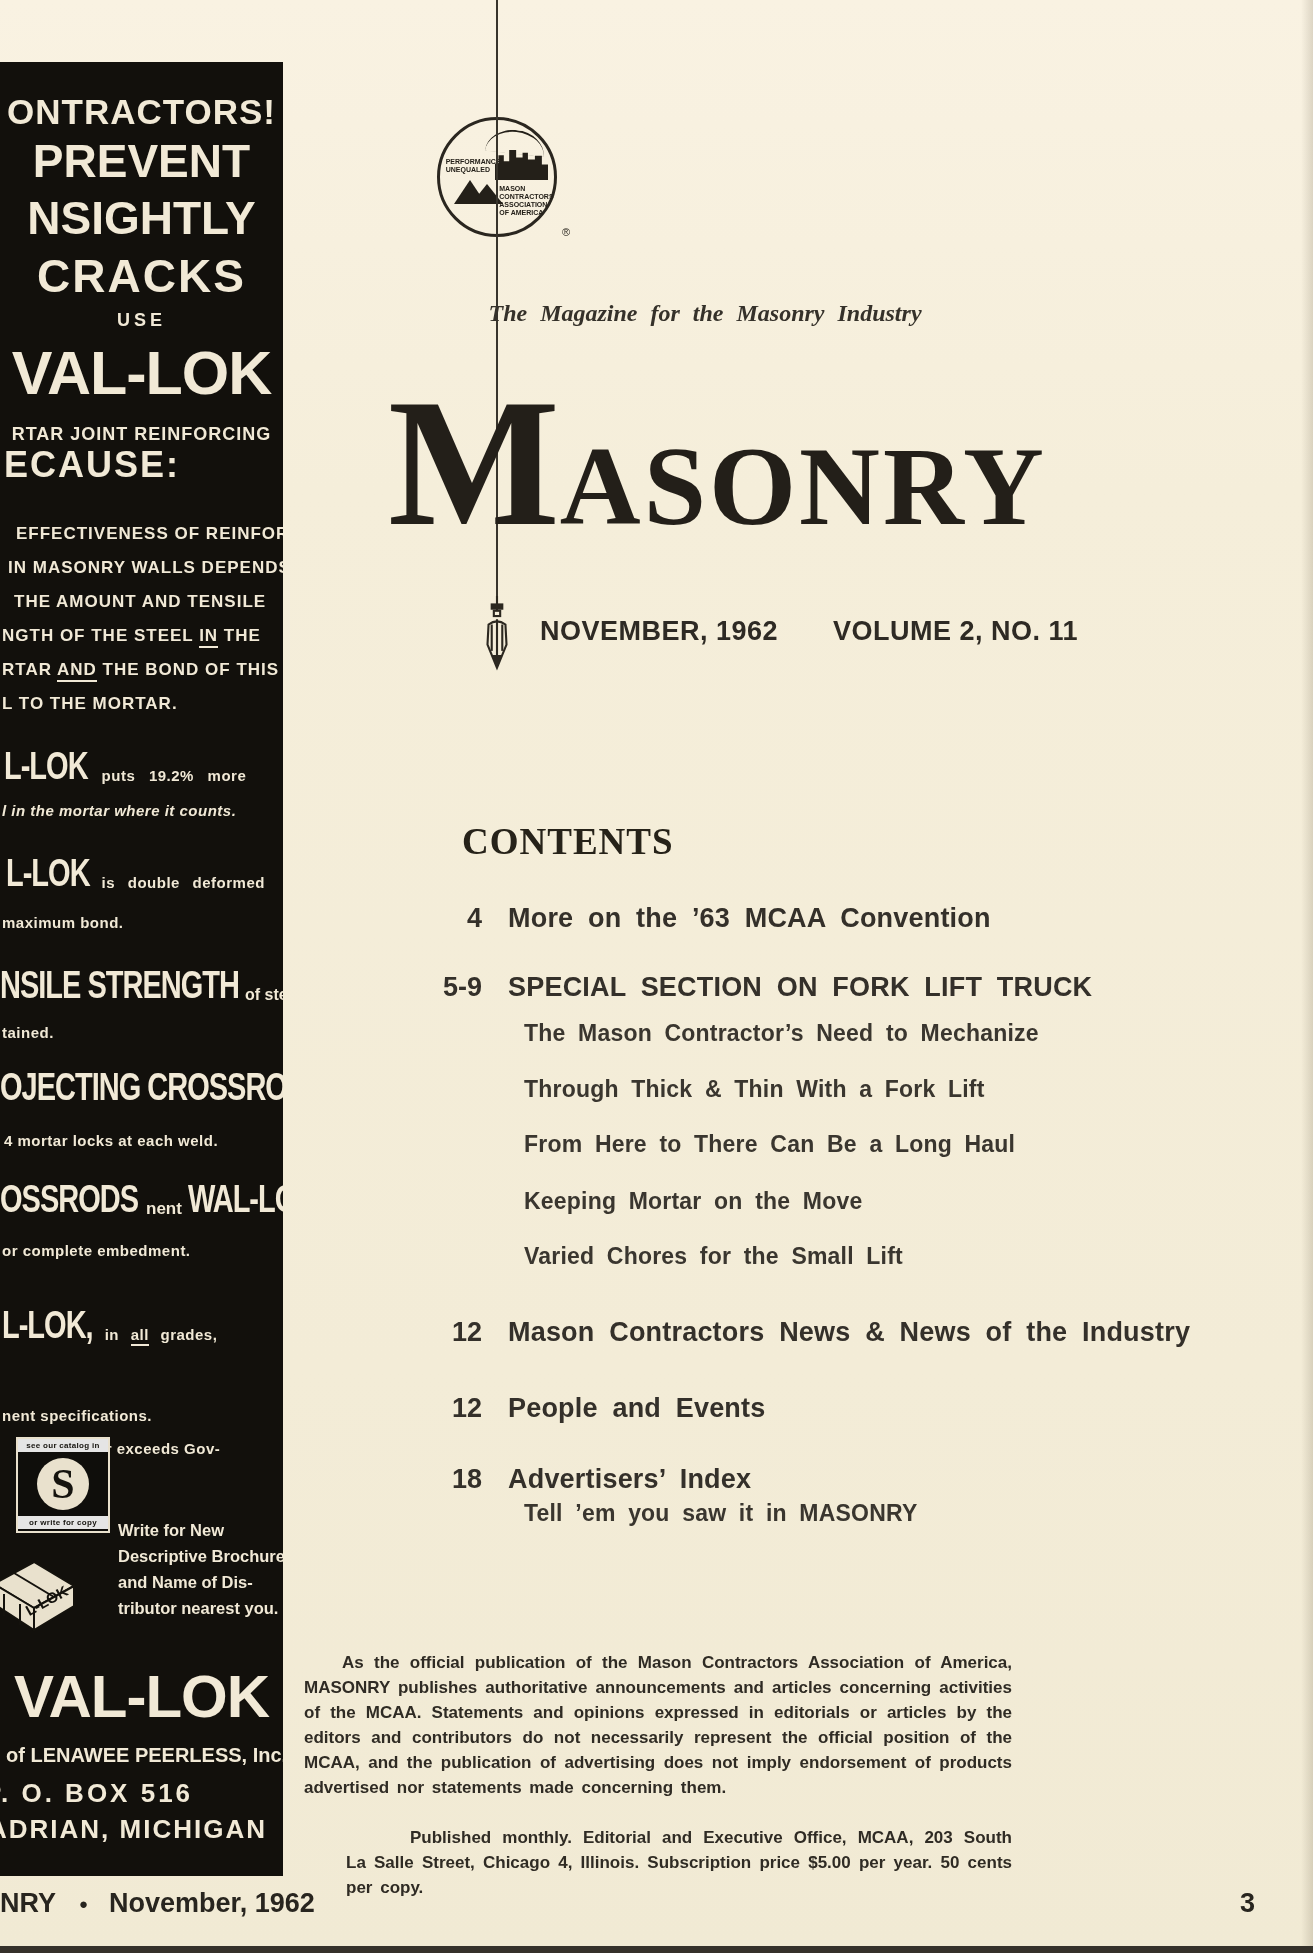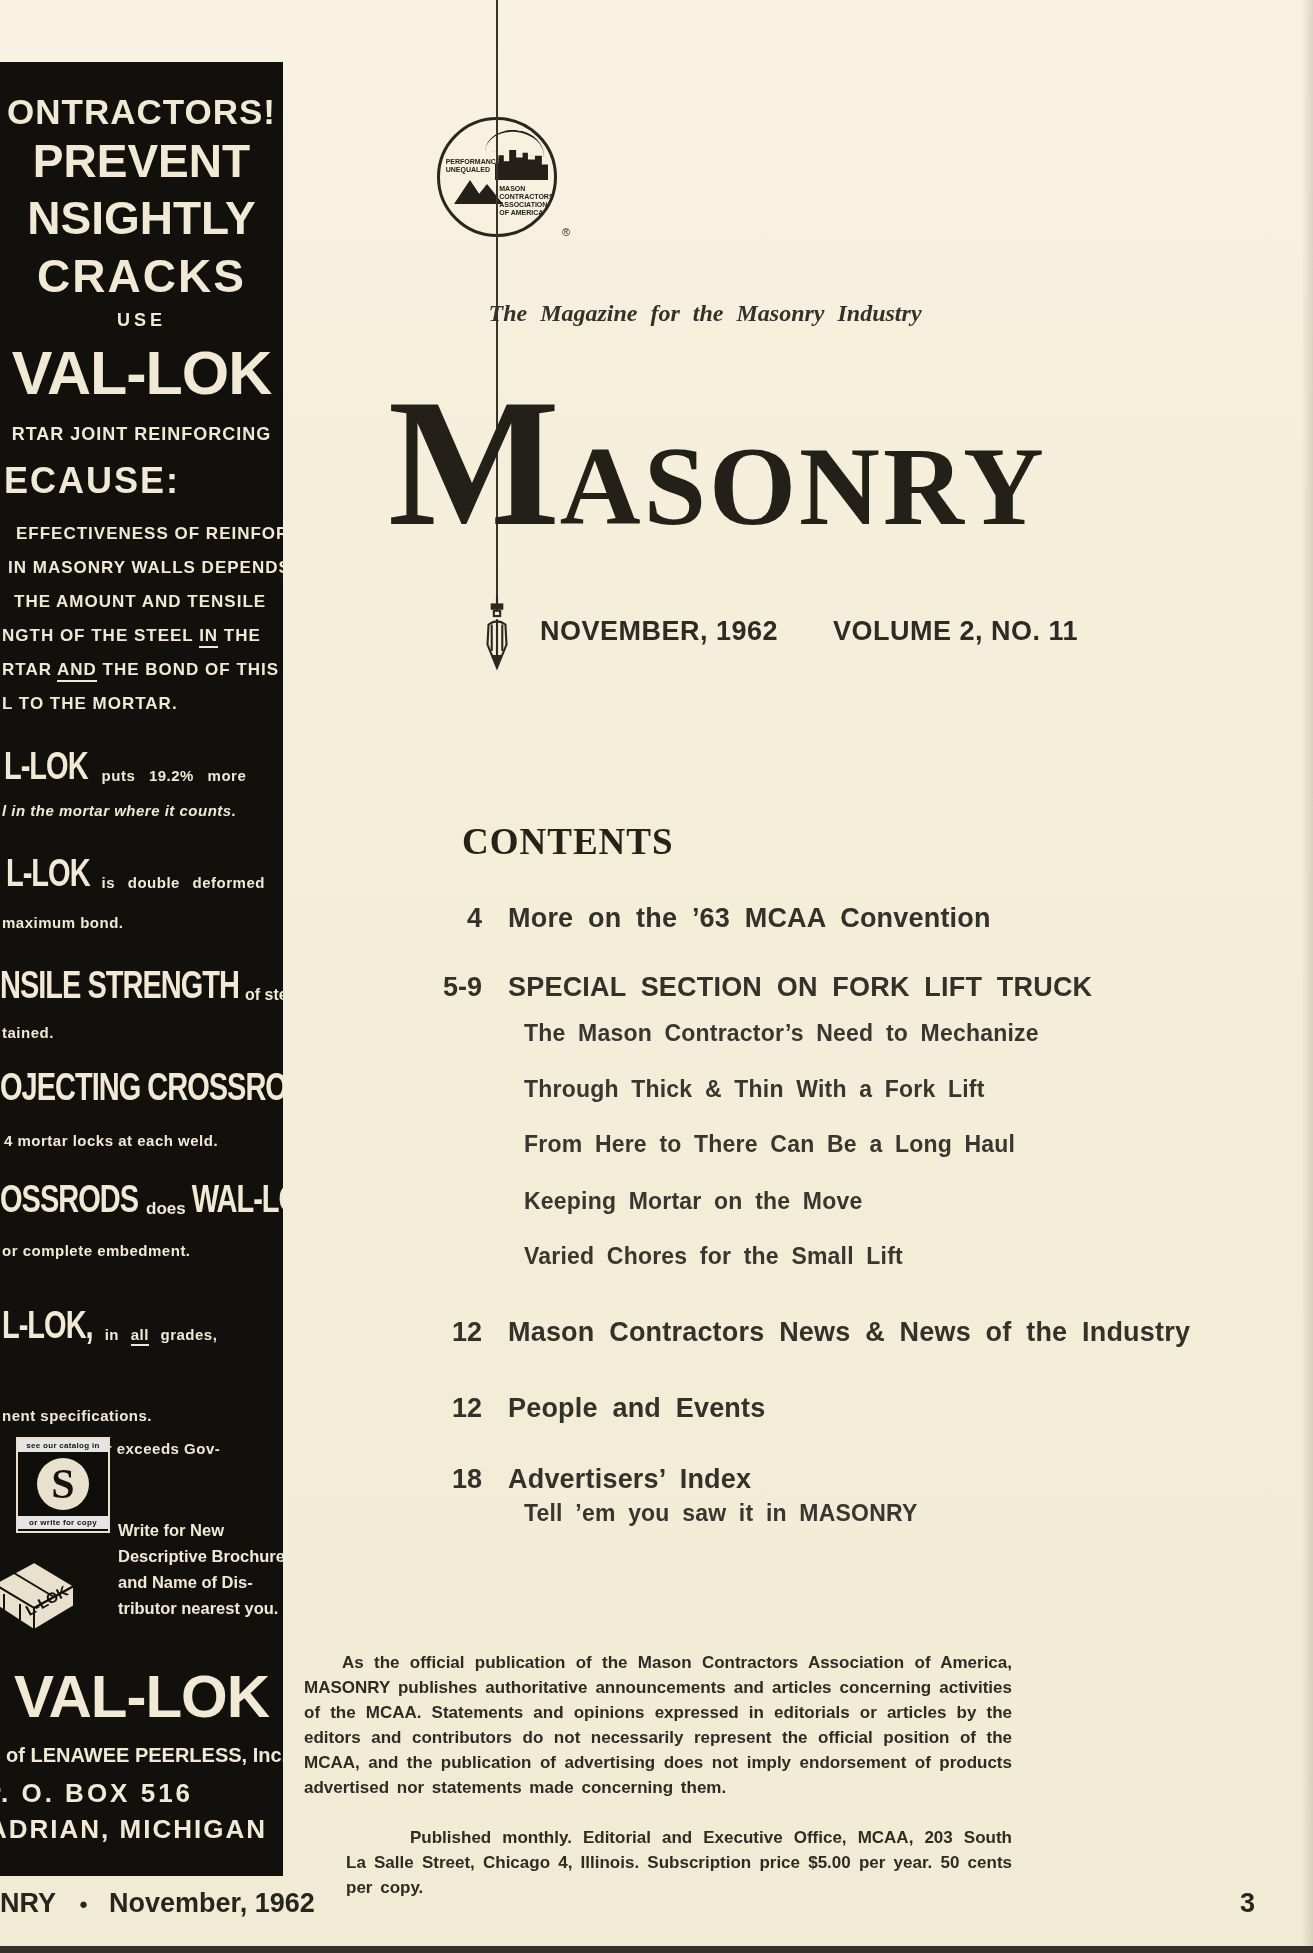--- a/index.html
+++ b/index.html
@@ -83,42 +83,42 @@
 <div class="page">
 
   <div class="ad">
     <div class="ln" style="top:30px;font-size:35px;letter-spacing:1px;">ONTRACTORS!</div>
     <div class="ln" style="top:129px;font-size:46px;">NSIGHTLY</div>
     <div class="ln" style="top:72px;font-size:46px;">PREVENT</div>
     <div class="ln" style="top:187px;font-size:46px;letter-spacing:2px;">CRACKS</div>
     <div class="ln" style="top:248px;font-size:18px;letter-spacing:4px;">USE</div>
     <div class="ln" style="top:276px;font-size:61px;letter-spacing:-1px;font-weight:900;">VAL-LOK</div>
     <div class="ln" style="top:362px;font-size:18px;letter-spacing:1px;">RTAR JOINT REINFORCING</div>
-    <div class="ln lft" style="top:398px;font-size:36px;letter-spacing:2px;padding-left:4px;">ECAUSE:</div>
+    <div class="ln lft" style="top:382px;font-size:36px;letter-spacing:2px;padding-left:4px;">ECAUSE:</div>
 
     <div class="ln lft beca" style="top:462px;padding-left:16px;"><span>EFFECTIVENESS OF REINFORC-</span><span class="u"></span><span></span></div>
     <div class="ln lft beca" style="top:496px;padding-left:8px;"><span>IN MASONRY WALLS DEPENDS</span><span class="u"></span><span></span></div>
     <div class="ln lft beca" style="top:530px;padding-left:14px;"><span>THE AMOUNT AND TENSILE</span><span class="u"></span><span></span></div>
     <div class="ln lft beca" style="top:564px;padding-left:2px;"><span>NGTH OF THE STEEL </span><span class="u">IN</span><span> THE</span></div>
     <div class="ln lft beca" style="top:598px;padding-left:2px;"><span>RTAR </span><span class="u">AND</span><span> THE BOND OF THIS</span></div>
     <div class="ln lft beca" style="top:632px;padding-left:2px;"><span>L TO THE MORTAR.</span><span class="u"></span><span></span></div>
 
     <div class="ln lft" style="top:693px;padding-left:4px;"><span class="cond">L-LOK</span><span class="note" style="margin-left:14px;word-spacing:9px;">puts 19.2% more</span></div>
     <div class="ln lft note" style="top:740px;padding-left:2px;font-style:italic;">l in the mortar where it counts.</div>
 
     <div class="ln lft" style="top:800px;padding-left:6px;"><span class="cond">L-LOK</span><span class="note" style="margin-left:12px;word-spacing:8px;">is double deformed</span></div>
     <div class="ln lft note" style="top:852px;padding-left:2px;">maximum bond.</div>
 
     <div class="ln lft" style="top:912px;padding-left:0;"><span class="cond">NSILE STRENGTH</span><span style="margin-left:6px;font-size:16px;">of steel</span></div>
     <div class="ln lft note" style="top:962px;padding-left:2px;">tained.</div>
 
     <div class="ln lft" style="top:1014px;padding-left:0;"><span class="cond">OJECTING CROSSRODS</span></div>
     <div class="ln lft note" style="top:1070px;padding-left:4px;">4 mortar locks at each weld.</div>
 
-    <div class="ln lft" style="top:1126px;padding-left:0;"><span class="cond">OSSRODS</span><span style="margin:0 6px 0 8px;font-size:17px;">does</span><span class="cond">WAL-LOK</span></div>
+    <div class="ln lft" style="top:1126px;padding-left:0;"><span class="cond">OSSRODS</span><span style="margin:0 6px 0 8px;font-size:17px;">nent</span><span class="cond">WAL-LOK</span></div>
     <div class="ln lft note" style="top:1180px;padding-left:2px;">or complete embedment.</div>
 
     <div class="ln lft" style="top:1252px;padding-left:2px;"><span class="cond">L-LOK,</span><span class="note" style="margin-left:12px;word-spacing:7px;"><span>in </span><span class="u">all</span><span> grades,</span></span></div>
     <div class="ln lft note" style="top:1378px;padding-left:18px;">plies with or exceeds Gov-</div>
     <div class="ln lft note" style="top:1345px;padding-left:2px;">nent specifications.</div>
 
     <div class="sbox">
       <div class="band">see our catalog in</div>
       <div class="mid">
           <div class="circ">S</div>

